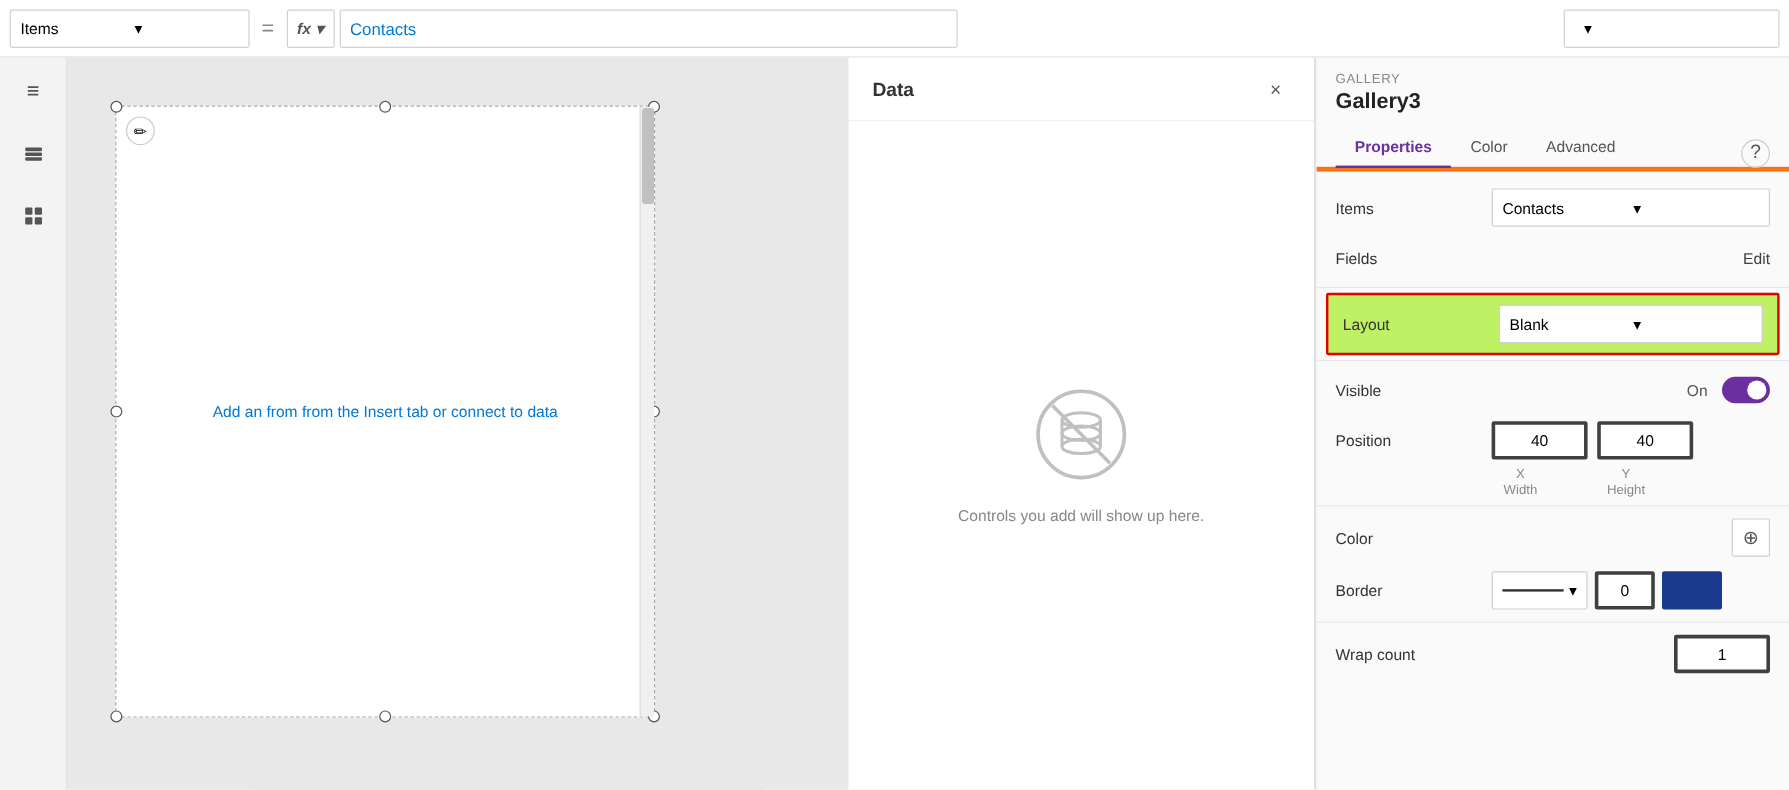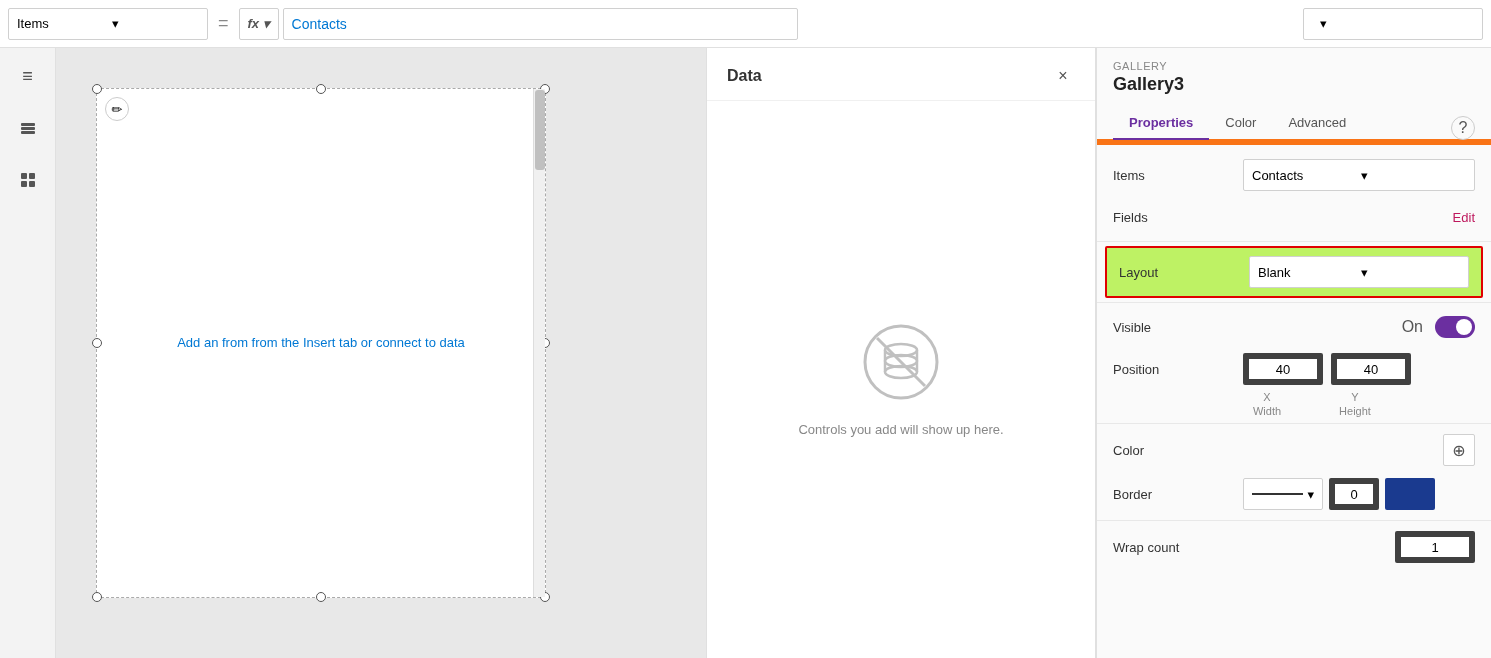--- a/index.html
+++ b/index.html
@@ -268,21 +268,21 @@
       display: flex;
       align-items: center;
       justify-content: center;
       border: 1px solid #ccc;
       border-radius: 50%;
     }
 
     
     .props-tabs {
       display: flex;
-      border-bottom: 6px solid #f97316;
+      border-bottom: 4px solid #f97316;
       padding: 0 16px;
       gap: 0;
     }
     .props-tab {
       padding: 8px 16px;
       cursor: pointer;
       font-size: 13px;
       color: #555;
       border-bottom: 2px solid transparent;
       margin-bottom: -1px;
@@ -323,21 +323,21 @@
       border-radius: 2px;
       padding: 4px 8px;
       height: 32px;
       background: #fff;
       cursor: pointer;
       gap: 4px;
       font-size: 13px;
     }
     .prop-dropdown span { flex: 1; }
     .prop-edit-link {
-      color: #be185d;
+      color: #404040;
       cursor: pointer;
       font-size: 13px;
       margin-left: auto;
     }
 
     
     .layout-row {
       display: flex;
       align-items: center;
       padding: 6px 12px;
@@ -379,21 +379,21 @@
       background: #fff;
     }
 
     
     .input-pair {
       display: flex;
       gap: 8px;
       flex: 1;
     }
     .num-input {
-      border: 6px solid #404040;
+      border: 3px solid #404040;
       border-radius: 2px;
       padding: 4px 8px;
       height: 32px;
       width: 80px;
       background: #fff;
       font-size: 13px;
       text-align: center;
     }
     .input-labels {
       display: flex;
@@ -439,21 +439,21 @@
       border: 1px solid #d0d0d0;
       border-radius: 2px;
       padding: 4px 8px;
       height: 32px;
       width: 80px;
       background: #fff;
       cursor: pointer;
     }
 
     .on-text {
-      font-size: 16px;
+      font-size: 13px;
       color: #555;
       margin-right: 6px;
     }
 
     .props-divider {
       border: none;
       border-top: 1px solid #e8e8e8;
       margin: 4px 0;
     }
   </style>

